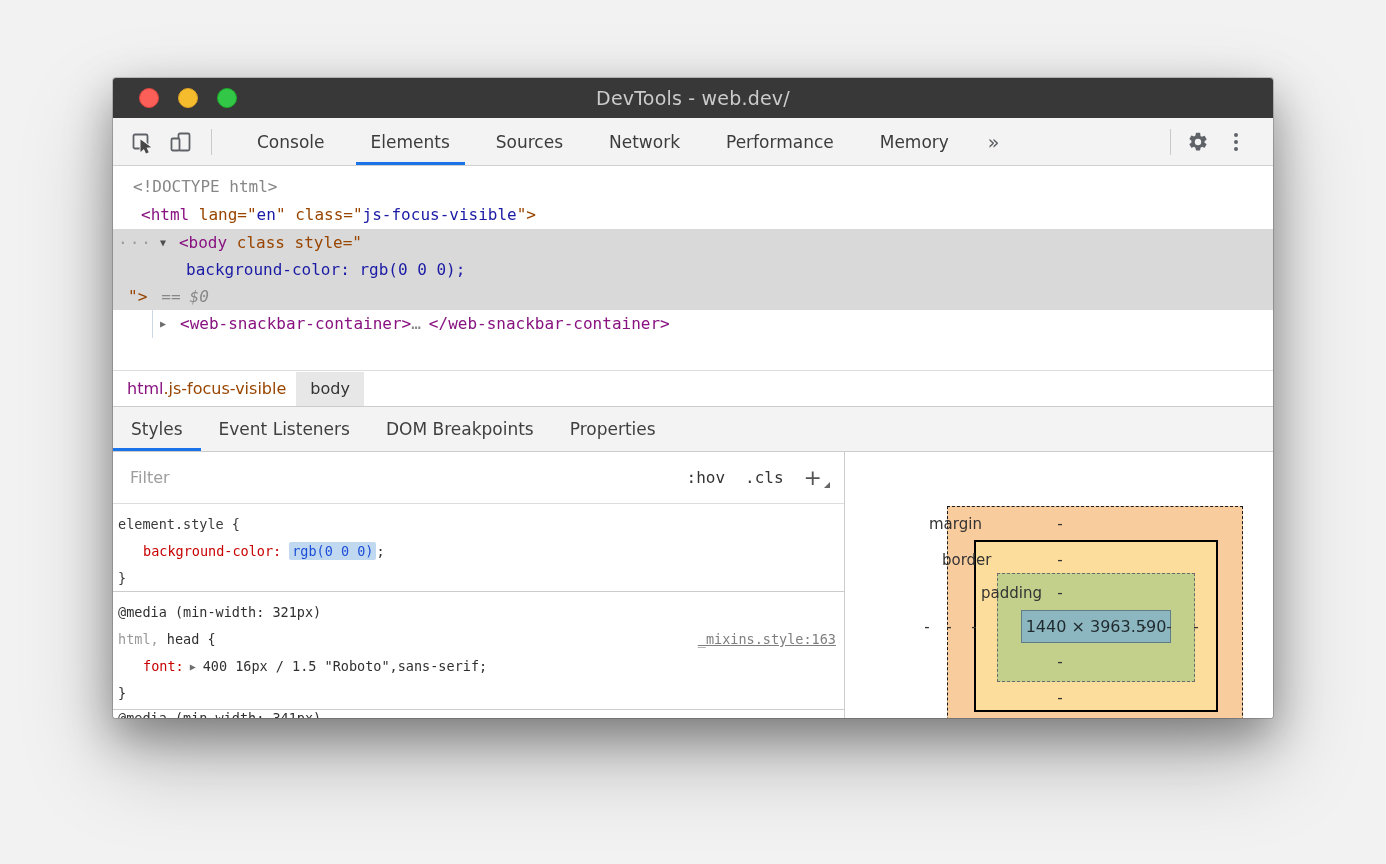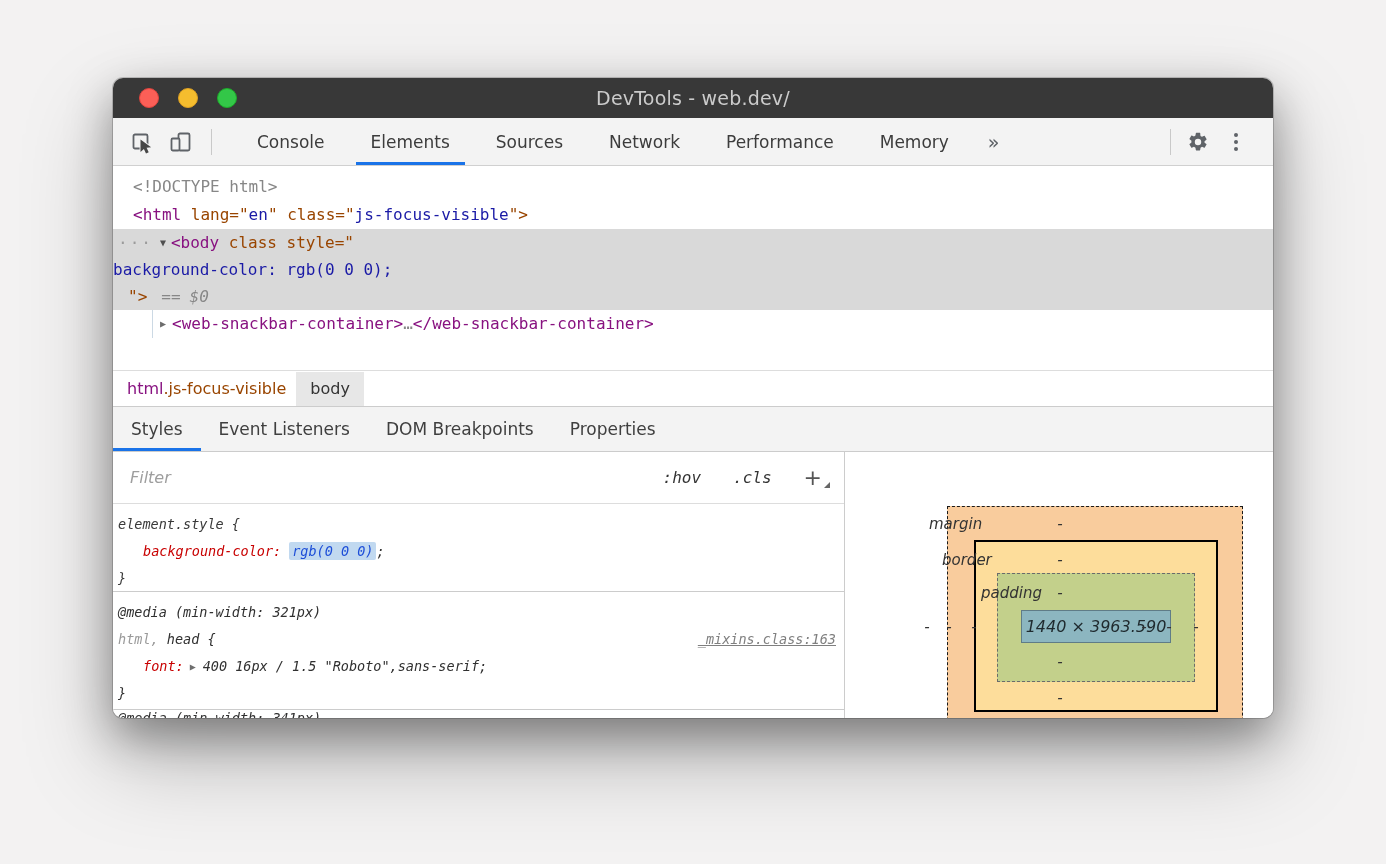--- a/index.html
+++ b/index.html
@@ -1,20 +1,20 @@
 <!DOCTYPE html>
 <html style="--accent-blue: #1a73e8; --selection-gray: #d9d9d9; --tag: #881280; --attribute: #994500; --value: #1a1aa6; --property-red: #c80000; --margin-fill: #f9cc9d; --border-fill: #fddd9b; --padding-fill: #c3d08b; --content-fill: #8cb6c0; --value-highlight: #c1d9f0;"><head>
 <meta charset="utf-8">
 <style>
   html,body{margin:0;padding:0;width:1386px;height:864px;background:#f3f2f2;overflow:hidden;
     font-family:"DejaVu Sans","Liberation Sans",sans-serif;}
   *{box-sizing:border-box;}
 
   .window{position:relative;width:1160px;height:640px;margin:78px auto 0;background:#fff;
-    border-radius:10px;overflow:hidden;
+    border-radius:3px;overflow:hidden;
     box-shadow:0 0 0 1px rgba(0,0,0,.18),0 18px 45px rgba(0,0,0,.35),0 40px 90px rgba(0,0,0,.25);}
 
   
   .titlebar{position:relative;height:40px;background:#383838;display:flex;align-items:center;justify-content:center;}
   .traffic{position:absolute;left:26px;top:10px;display:flex;gap:19px;}
   .tl{width:20px;height:20px;border-radius:50%;}
   .tl.red{background:#fb5f57;border:1px solid #e0443e;}
   .tl.yellow{background:#f5bd2e;border:1px solid #dea123;}
   .tl.green{background:#33c748;border:1px solid #1dad2b;}
   .wtitle{color:#cbcbcb;font-size:19px;letter-spacing:.2px;}
@@ -30,21 +30,21 @@
   .tright{margin-left:auto;display:flex;align-items:center;padding-right:16px;}
   .vdots{display:flex;flex-direction:column;gap:3px;width:30px;align-items:center;}
   .vdots span{width:4px;height:4px;border-radius:50%;background:#5f6368;}
 
   
   .domtree{height:204px;background:#fff;padding-top:7px;font-family:"DejaVu Sans Mono","Liberation Mono",monospace;
     font-size:16px;color:#222;overflow:hidden;}
   .drow{height:28px;line-height:28px;white-space:nowrap;}
   .dline{height:27px;line-height:27px;white-space:nowrap;}
   .dsel{background:var(--selection-gray,#d9d9d9);}
-  .tag{color:var(--tag,#881280);white-space:pre;}
+  .tag{color:var(--tag,#881280);white-space:pre;margin-left:8px;}
   .attr{color:var(--attribute,#994500);white-space:pre;}
   .val{color:var(--value,#1a1aa6);white-space:pre;}
   .gray{color:#878787;white-space:pre;}
   .tri{display:inline-block;font-size:10px;color:#6c6c6c;margin-right:6px;vertical-align:2px;}
   .tri.down{color:#4f4f4f;margin-right:5px;}
   .dots{color:#9b9b9b;letter-spacing:2px;margin-right:7px;}
   .eqeq{margin-left:14px;}
   .dollar{margin-left:9px;font-style:italic;}
   .snackrow{position:relative;}
   .guideline{position:absolute;left:39px;top:0;bottom:0;width:1px;background:#ccd9e4;}
@@ -56,27 +56,27 @@
   .crumb-body{display:flex;align-items:center;height:34px;padding:0 14px;background:#e7e7e7;margin-left:6px;color:#333;}
   .c-tag{color:var(--tag,#881280);}
   .c-cls{color:var(--attribute,#994500);}
 
   
   .sbar{height:46px;background:#f3f3f3;border-top:1px solid #ccc;border-bottom:1px solid #ccc;display:flex;align-items:stretch;}
   .stab{position:relative;display:flex;align-items:center;padding:0 18px;font-size:17px;color:#3f3f3f;}
   .stab.selected::after{content:"";position:absolute;left:0;right:0;bottom:0;height:3px;background:var(--accent-blue,#1a73e8);}
 
   
-  .panes{display:flex;height:266px;font-style:italic;}
+  .panes{display:flex;height:266px;}
   .stylespane{width:732px;border-right:1px solid #ccc;background:#fff;
     font-family:"DejaVu Sans Mono","Liberation Mono",monospace;font-size:13.5px;color:#303030;}
   .filterrow{height:52px;border-bottom:1px solid #ddd;display:flex;align-items:center;
     font-family:"DejaVu Sans","Liberation Sans",sans-serif;}
   .filterinput{flex:1;padding-left:17px;color:#9e9e9e;font-size:16px;}
-  .fbtns{display:flex;align-items:center;gap:32px;margin-right:18px;
+  .fbtns{display:flex;align-items:center;gap:20px;margin-right:18px;
     font-family:"DejaVu Sans Mono","Liberation Mono",monospace;font-size:16px;color:#333;}
   .plusbtn{position:relative;font-size:22px;color:#555;padding:0 4px 0 0;
     font-family:"DejaVu Sans","Liberation Sans",sans-serif;}
   .pluscorner{position:absolute;right:-4px;bottom:2px;width:0;height:0;border-left:6px solid transparent;border-bottom:6px solid #666;}
   .rule{padding-top:7px;border-bottom:1px solid #ccc;}
   .rule1{height:88px;}
   .rule2{height:118px;}
   .sline{height:27px;line-height:27px;padding-left:5px;white-space:nowrap;}
   .sline.indent{padding-left:30px;}
   .red{color:var(--property-red,#c80000);white-space:pre;}
@@ -166,21 +166,21 @@
           </div>
       </div>
     </div>
   </div>
 
   <div class="domtree">
     <div class="drow" style="padding-left:20px"><span class="gray">&lt;!DOCTYPE html&gt;</span></div>
     <div class="drow" style="padding-left:20px"><span class="tag">&lt;html</span><span class="attr"> lang</span><span class="attr">="</span><span class="val">en</span><span class="attr">"</span><span class="attr"> class</span><span class="attr">="</span><span class="val">js-focus-visible</span><span class="attr">"&gt;</span></div>
     <div class="dsel">
       <div class="dline" style="padding-left:5px"><span class="dots">···</span><span class="tri down">▼</span><span class="tag">&lt;body</span><span class="attr"> class</span><span class="attr"> style</span><span class="attr">="</span></div>
-      <div class="dline" style=""><span class="val">background-color: rgb(0 0 0);</span></div>
+      <div class="dline" style="padding-left:73px"><span class="val">background-color: rgb(0 0 0);</span></div>
       <div class="dline" style="padding-left:15px"><span class="attr">"&gt;</span><span class="gray eqeq">==</span><span class="gray dollar">$0</span></div>
     </div>
     <div class="drow snackrow" style="padding-left:47px"><span class="guideline"></span><span class="tri">▶</span><span class="tag">&lt;web-snackbar-container&gt;</span><span class="gray">…</span><span class="tag">&lt;/web-snackbar-container&gt;</span></div>
   </div>
 
   <div class="crumbs">
     <div class="crumb-html">
         <span class="c-tag">html</span>
         <span class="c-cls">.js-focus-visible</span>
       </div>
@@ -217,21 +217,21 @@
       </div>
 
       <div class="rule rule1">
         <div class="sline"><span class="selgray">element.style {</span></div>
         <div class="sline indent"><span class="red">background-color:</span><span class="hl">rgb(0 0 0)</span><span class="dark">;</span></div>
         <div class="sline"><span class="selgray">}</span></div>
       </div>
 
       <div class="rule rule2">
         <div class="sline"><span class="dark">@media (min-width: 321px)</span></div>
-        <div class="sline"><span class="lnk">_mixins.class:163</span><span class="dim">html,</span><span class="dark"> head {</span></div>
+        <div class="sline"><span class="lnk">_mixins.style:163</span><span class="dim">html,</span><span class="dark"> head {</span></div>
         <div class="sline indent"><span class="red">font:</span><span class="xarrow">▶</span><span class="dark">400 16px / 1.5 "Roboto",sans-serif;</span></div>
         <div class="sline"><span class="dark">}</span></div>
       </div>
 
       <div class="cutrule">
         <span style="padding-left:5px">@media (min-width: 341px)</span>
       </div>
     </div>
 
     <div class="bmpane">

